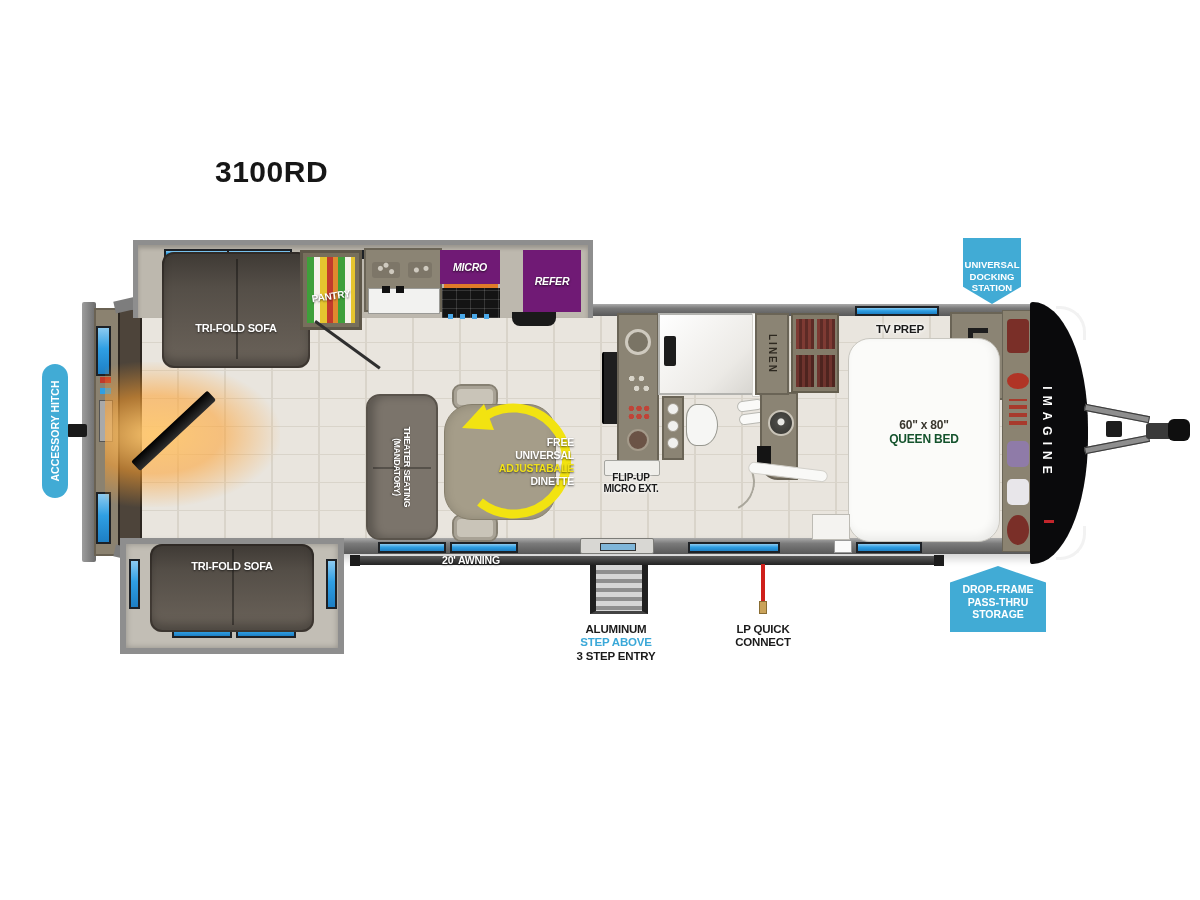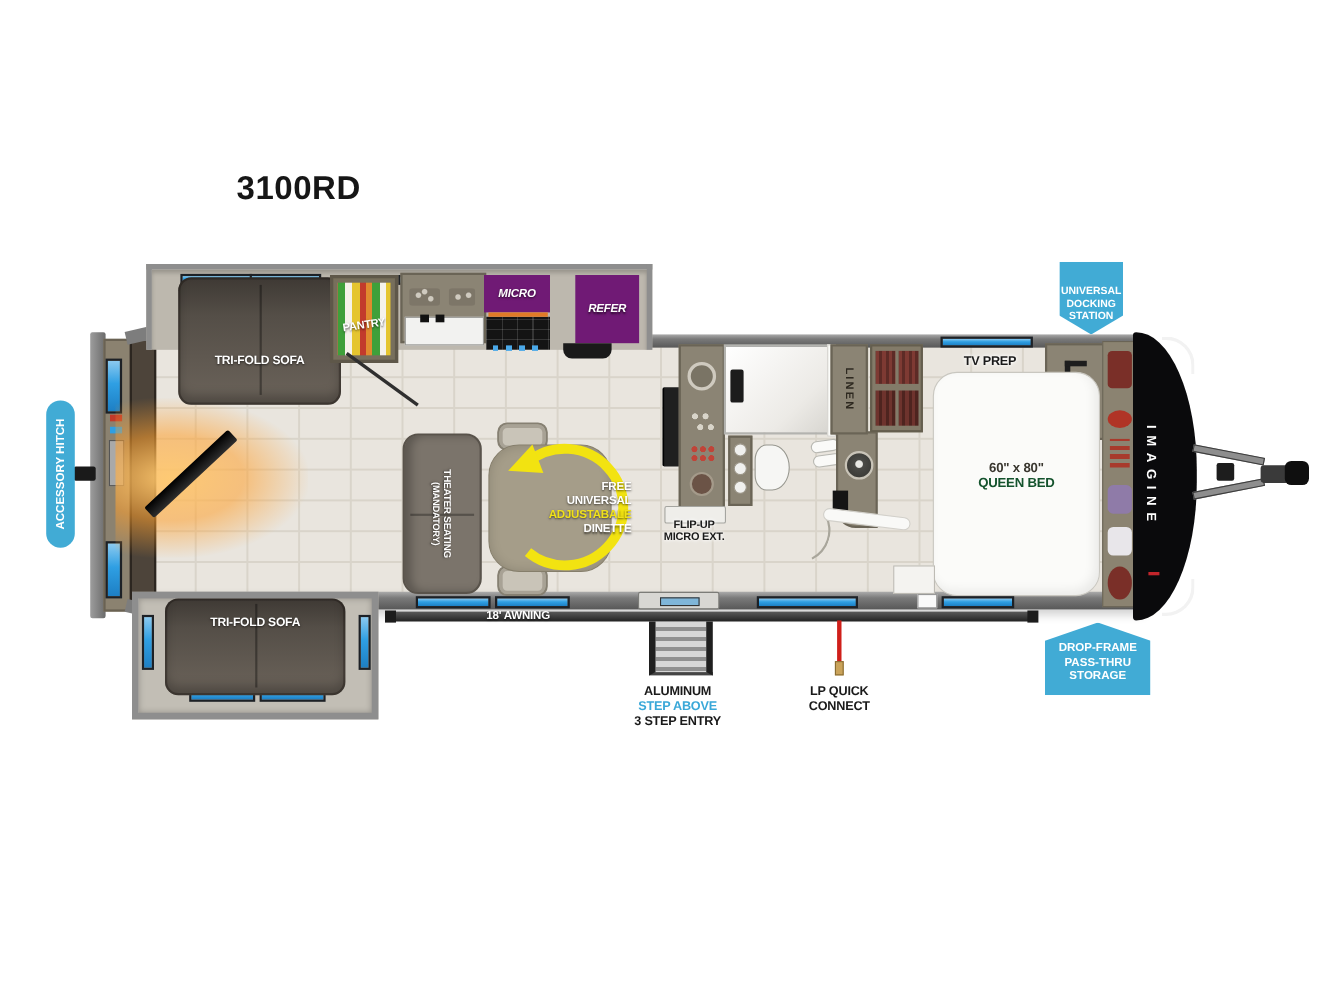--- a/index.html
+++ b/index.html
@@ -196,21 +196,21 @@
   <div class="abs win" style="left:688px;top:542px;width:92px;height:11px;"></div>
   <div class="abs win" style="left:856px;top:542px;width:66px;height:11px;"></div>
   <div class="abs" style="left:580px;top:538px;width:74px;height:16px;background:#d8d7d3;border:1px solid #7c7c78;border-radius:2px;">
     <div class="abs" style="left:19px;top:4px;width:36px;height:8px;background:#7fb6d9;border:1px solid #333;"></div>
   </div>
   <div class="abs" style="left:834px;top:540px;width:18px;height:13px;background:#fafafa;border:1px solid #999;"></div>
 
   <div class="abs" style="left:354px;top:556px;width:586px;height:9px;background:linear-gradient(180deg,#5a5a5a,#222);"></div>
   <div class="abs" style="left:350px;top:555px;width:10px;height:11px;background:#1c1c1c;"></div>
   <div class="abs" style="left:934px;top:555px;width:10px;height:11px;background:#1c1c1c;"></div>
-  <span class="abs wlbl" style="left:428px;top:555px;width:86px;text-align:center;font-size:10.5px;line-height:11px;">18' AWNING</span>
+  <span class="abs wlbl" style="left:428px;top:555px;width:86px;text-align:center;font-size:10.5px;line-height:11px;">20' AWNING</span>
 
   <div class="abs" style="left:590px;top:565px;width:58px;height:49px;background:repeating-linear-gradient(180deg,#d6d6d6 0 5px,#8f8f8f 5px 9px);border-left:6px solid #1f1f1f;border-right:6px solid #1f1f1f;border-bottom:3px solid #444;"></div>
   <div class="abs" style="left:761px;top:564px;width:4px;height:38px;background:#cf1f1a;"></div>
   <div class="abs" style="left:759px;top:601px;width:8px;height:13px;background:#caa35a;border:1px solid #8a6d33;"></div>
 
   <div class="abs ctr" style="left:556px;top:620px;width:120px;height:46px;">
     <span class="dlbl" style="text-shadow:none;">ALUMINUM</span>
     <span class="dlbl" style="text-shadow:none;color:#3aa8d8;">STEP ABOVE</span>
     <span class="dlbl" style="text-shadow:none;">3 STEP ENTRY</span>
   </div>

